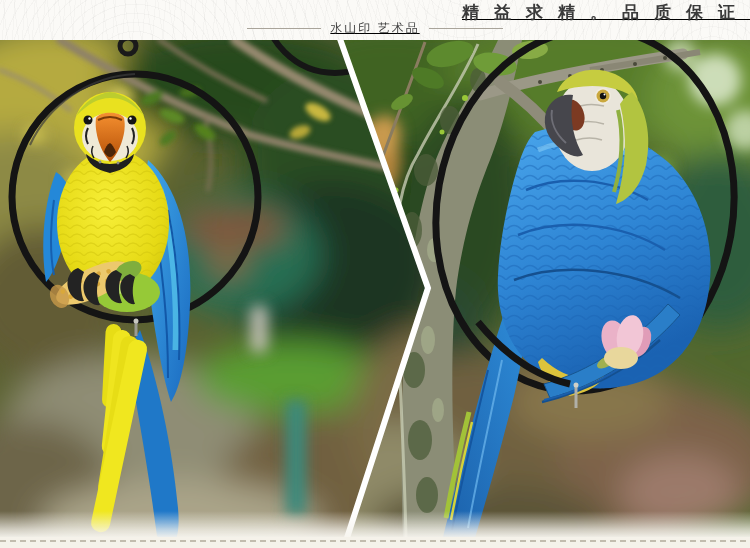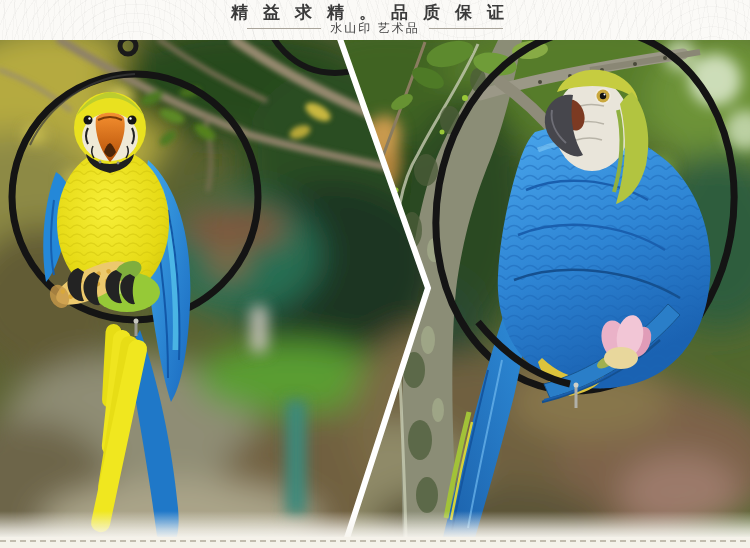--- a/index.html
+++ b/index.html
@@ -9,21 +9,22 @@
     background:#f6f4ee;
   }
   
   .hdr {
     position:absolute; top:0; left:0; width:750px; height:48px;
     background-color:#fbfaf7;
     background-image:
       repeating-radial-gradient(circle at 18% 160%, rgba(0,0,0,0.028) 0 1px, transparent 1px 9px),
       repeating-radial-gradient(circle at 62% -60%, rgba(0,0,0,0.022) 0 1px, transparent 1px 11px),
       repeating-radial-gradient(circle at 95% 140%, rgba(0,0,0,0.025) 0 1px, transparent 1px 10px);
-    text-align:center;
+    text-align:right;
+    text-decoration:underline;
   }
   .hdr-title {
     padding-top:4px; height:21px;
     font-size:17px; font-weight:bold; color:#3a3a3a;
     letter-spacing:15px; line-height:18px; white-space:nowrap;
   }
   .hdr-subrow {
     display:flex; align-items:center; justify-content:center; height:15px;
   }
   .hdr-rule { display:inline-block; width:74px; height:1px; background:#a9a49a; }

